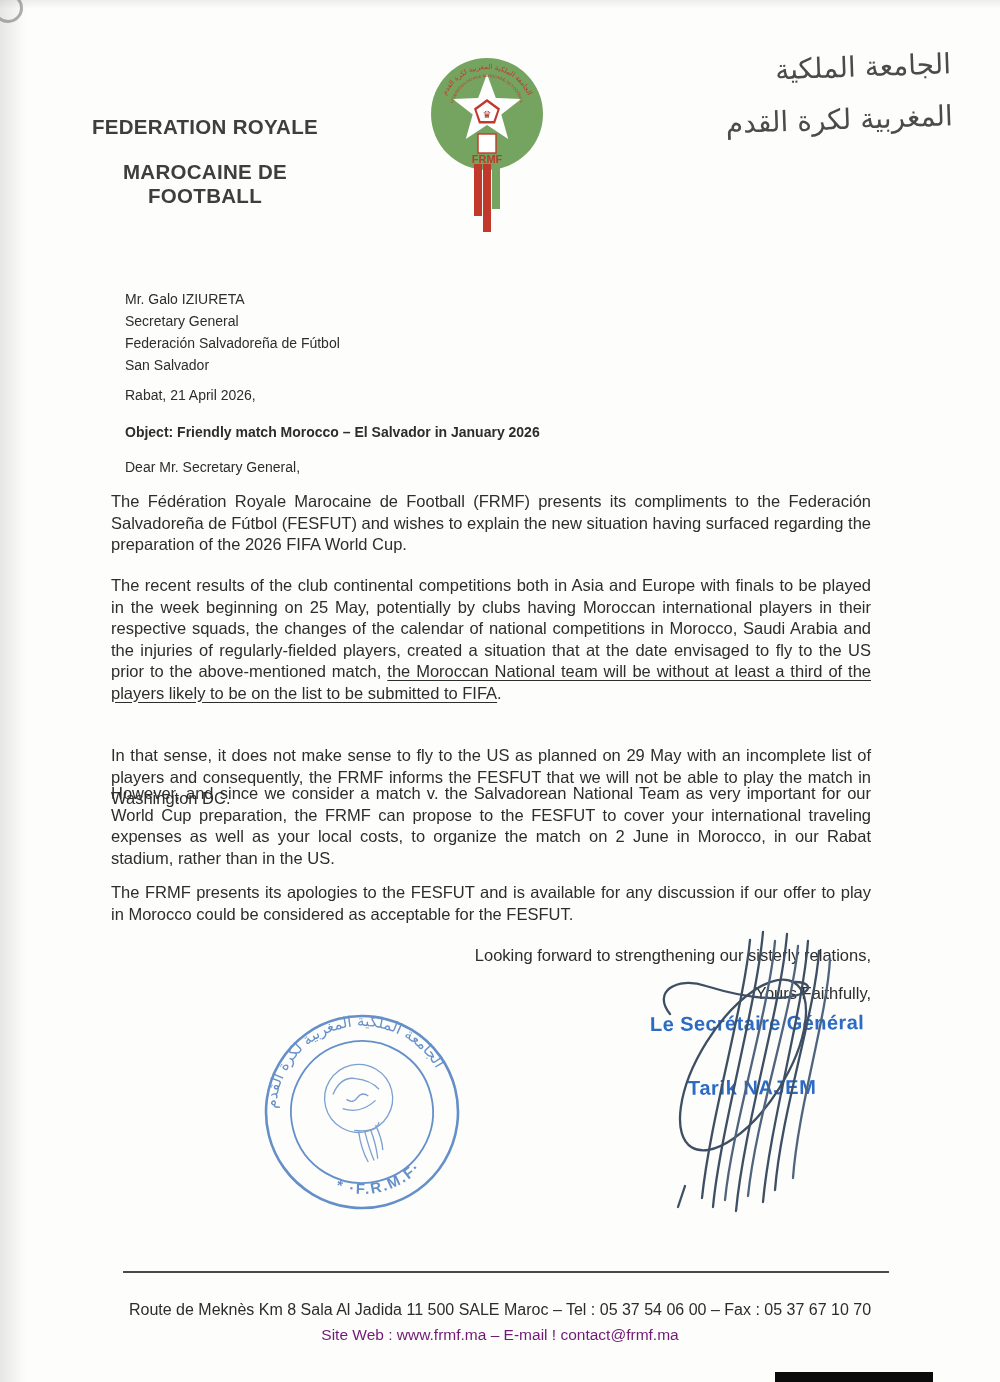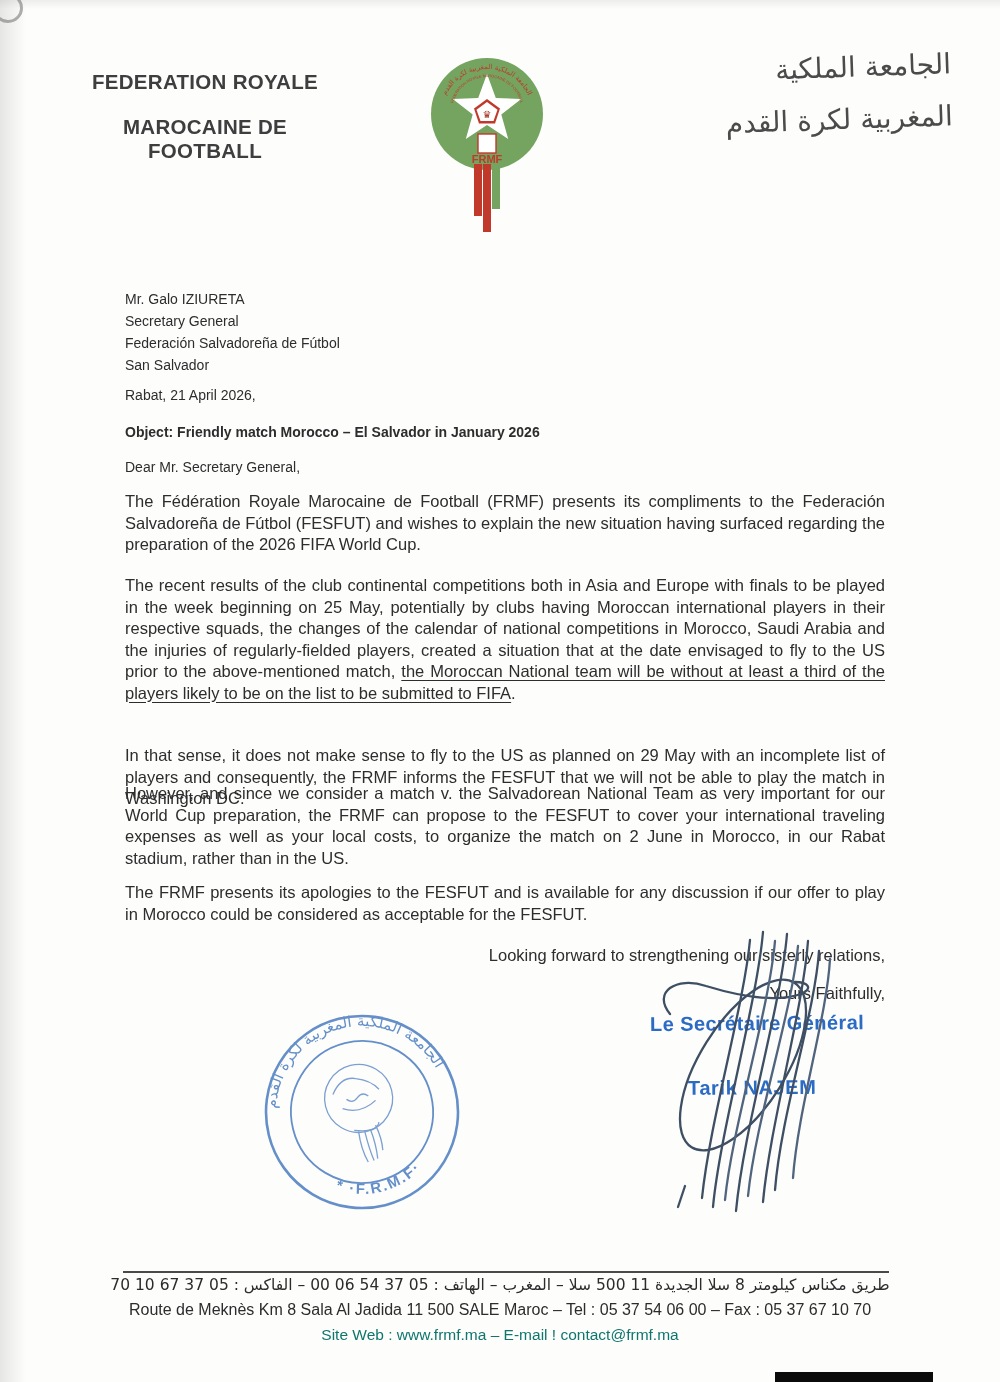--- a/index.html
+++ b/index.html
@@ -9,44 +9,44 @@
     font-family:"Liberation Sans",sans-serif;color:#2d2d2d;
   }
   .page::before{content:"";position:absolute;left:0;top:0;bottom:0;width:26px;
     background:linear-gradient(to right,rgba(110,110,110,.16),rgba(110,110,110,0));pointer-events:none;}
   .page::after{content:"";position:absolute;left:0;top:0;right:0;height:9px;
     background:linear-gradient(to bottom,rgba(120,120,120,.12),rgba(120,120,120,0));pointer-events:none;}
   .corner-mark{position:absolute;left:-7px;top:-7px;width:24px;height:24px;
     border:3px solid #6d6d6d;border-radius:50%;opacity:.55;}
   .org-name{position:absolute;left:70px;top:70px;width:270px;text-align:center;
     font-weight:bold;font-size:20.5px;color:#3e3e3e;letter-spacing:.3px;}
-  .org-name .l1{margin-bottom:21px;}
+  .org-name .l1{margin-bottom:21px;margin-top:45px;}
   .arabic-cal{position:absolute;right:48px;top:44px;width:330px;text-align:right;
     direction:rtl;font-family:"DejaVu Sans",sans-serif;font-size:28px;color:#4b4b4b;
     line-height:52px;transform:rotate(-2deg);}
   .crest{position:absolute;left:424px;top:50px;}
   .block{position:absolute;left:125px;width:760px;font-size:14px;line-height:22px;}
-  .para{position:absolute;left:125px;width:760px;font-size:16.5px;line-height:21.5px;
+  .para{position:absolute;left:111px;width:760px;font-size:16.5px;line-height:21.5px;
     text-align:justify;margin:0;}
   .single{text-align:right;}
   .bold{font-weight:bold;}
   .ul{text-decoration:underline;text-underline-offset:3px;}
   .sig-title{position:absolute;left:650px;top:1012px;width:230px;color:#2c6bc4;
     font-weight:bold;font-size:20px;transform:rotate(-.5deg);letter-spacing:.4px;}
   .sig-name{position:absolute;left:688px;top:1076px;width:200px;color:#2c6bc4;
     font-weight:bold;font-size:20px;transform:rotate(-.5deg);letter-spacing:.6px;}
   .ink{position:absolute;left:0;top:0;pointer-events:none;}
   .round-stamp{position:absolute;left:250px;top:1000px;}
   .footer-rule{position:absolute;left:123px;top:1271px;width:766px;height:2px;background:#4a4a4a;}
   .footer-ar{position:absolute;left:0;top:1276px;width:1000px;text-align:center;direction:rtl;
     font-family:"DejaVu Sans",sans-serif;font-size:15.5px;color:#2c2c2c;}
   .footer-fr{position:absolute;left:0;top:1301px;width:1000px;text-align:center;
     font-size:16px;color:#2c2c2c;}
   .footer-web{position:absolute;left:0;top:1326px;width:1000px;text-align:center;
-    font-size:15.5px;color:#0f766e;}
+    font-size:15.5px;color:#701a75;}
   .black-bar{position:absolute;left:775px;top:1372px;width:158px;height:10px;background:#0b0b0b;}
 </style>
 </head>
 <body>
 
 <div class="page">
 
   <div class="corner-mark"></div>
 
   <div class="org-name">
@@ -147,18 +147,17 @@
       <path d="M 787 934 C 781 1006 744 1126 736 1211"></path>
       <path d="M 798 946 C 792 1012 756 1118 748 1196" stroke="#50647e"></path>
       <path d="M 808 941 C 803 1010 770 1124 763 1202"></path>
       <path d="M 819 951 C 815 1012 781 1114 775 1190"></path>
       <path d="M 830 959 C 827 1016 798 1108 793 1178" stroke="#50647e"></path>
       <path d="M 685 1186 L 678 1207"></path>
     </g>
   </svg>
 
   <div class="footer-rule"></div>
-  <div class="footer-ar">طريق مكناس كيلومتر 8 سلا الجديدة 11 500 سلا – المغرب – الهاتف : 05 37 54 06 00 – الفاكس : 05 37 67 10 70</div>
   <div class="footer-fr">Route de Meknès Km 8 Sala Al Jadida 11 500 SALE Maroc – Tel : 05 37 54 06 00 – Fax : 05 37 67 10 70</div>
   <div class="footer-web">Site Web : www.frmf.ma – E-mail ! contact@frmf.ma</div>
 
   <div class="black-bar"></div>
 </div>
 
 </body></html>

